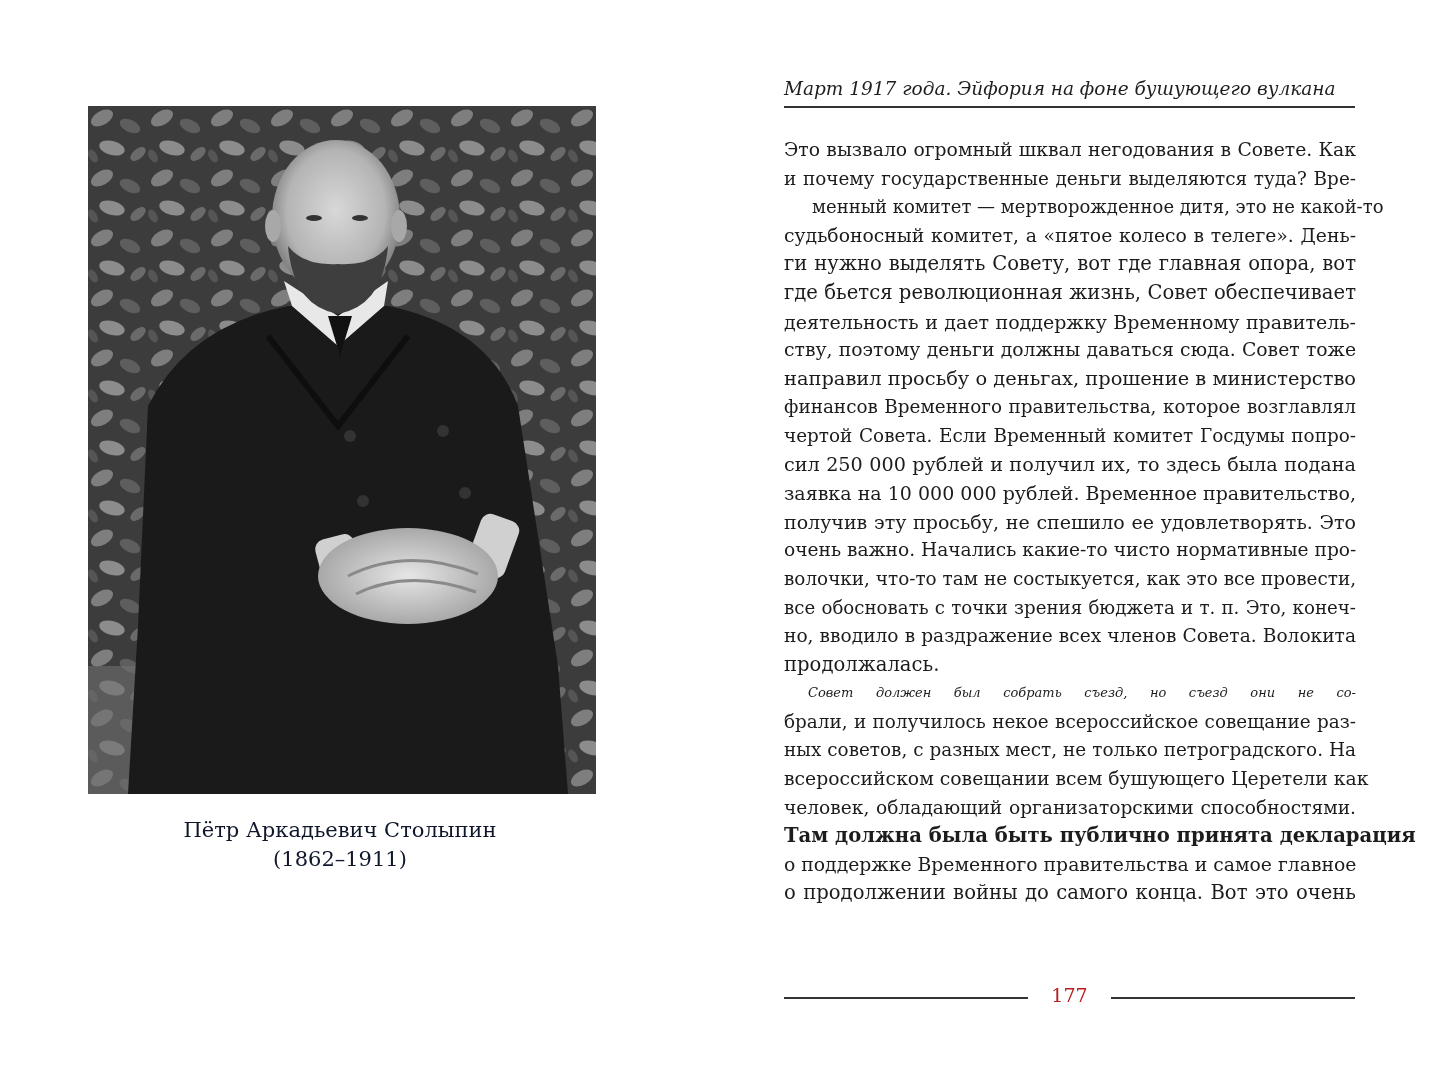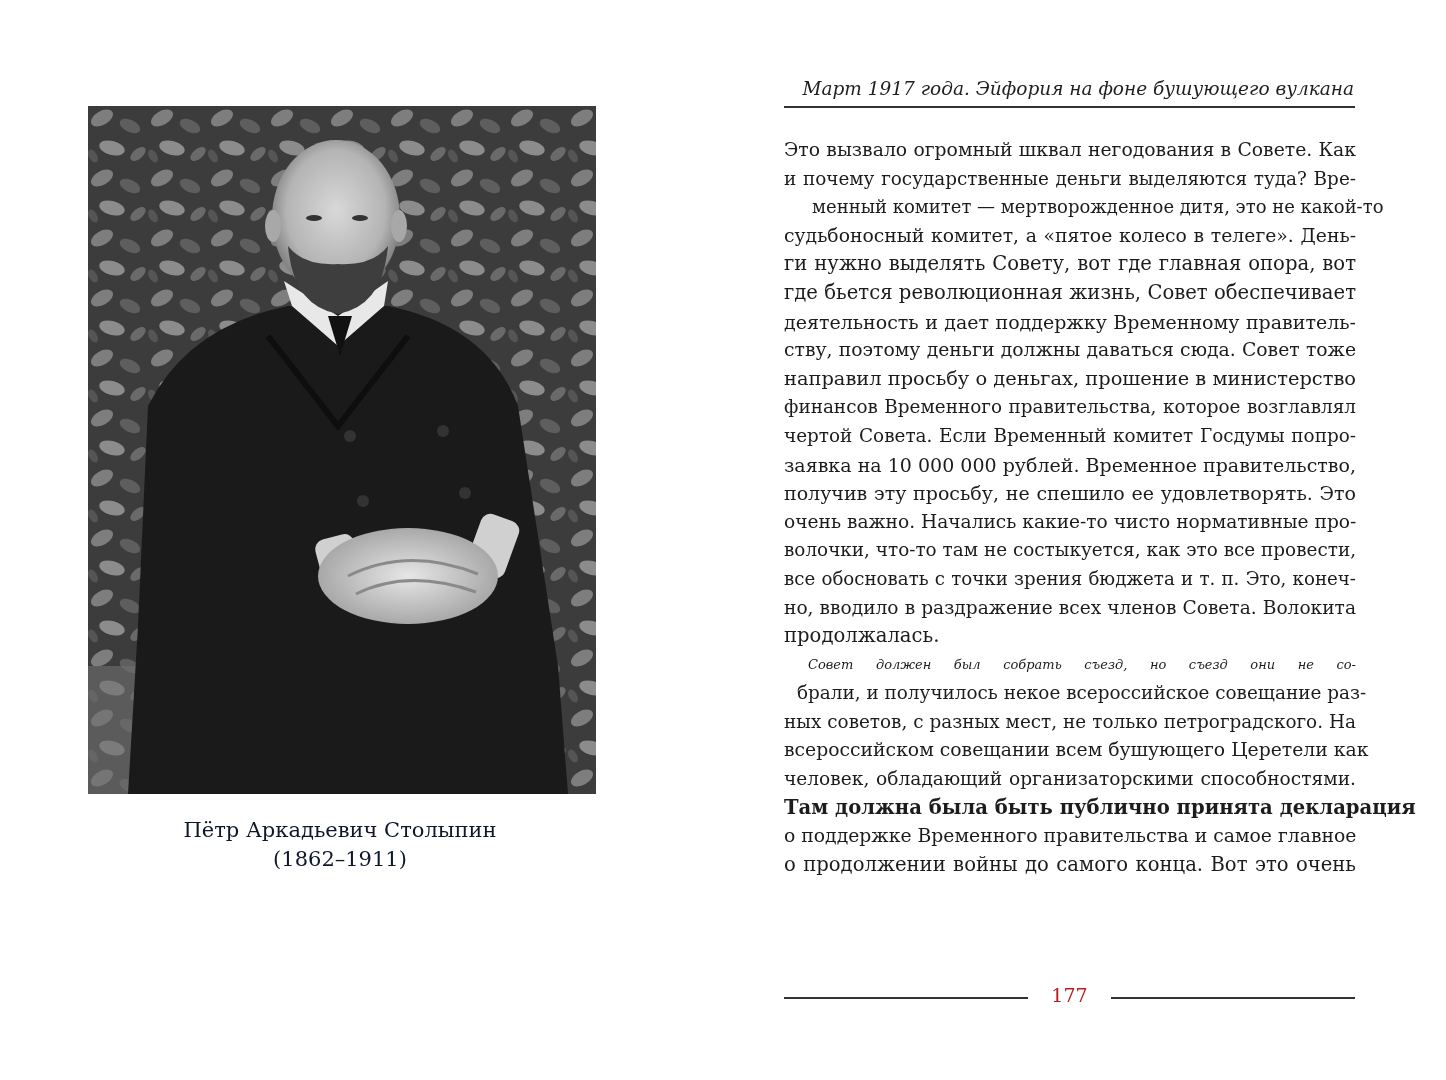--- a/index.html
+++ b/index.html
@@ -14,21 +14,21 @@
     background: #2a2a2a; overflow: hidden;
   }
   .photo svg { width: 100%; height: 100%; display: block; }
   .caption {
     position: absolute; left: 140px; top: 816px; width: 400px; text-align: center;
     font-size: 21px; line-height: 29px; color: #0f172a;
   }
   .caption div { white-space: nowrap; }
   
   .running-head {
-    position: absolute; left: 784px; top: 78px; width: 570px; text-align: right;
+    position: absolute; left: 784px; top: 78px; width: 570px; text-align: left;
     font-style: italic; font-size: 18.5px; color: #1e1e1e; white-space: nowrap;
   }
   .head-rule { position: absolute; left: 784px; top: 106px; width: 571px; height: 1.5px; background: #333; }
   .body-text {
     position: absolute; left: 784px; top: 136px; width: 572px;
     font-size: 19.6px; line-height: 28.6px; color: #1c1c1c;
   }
   .body-text .line { white-space: nowrap; text-align: justify; text-align-last: justify; height: 28.6px; }
   .body-text .line.last { text-align-last: left; }
   .body-text .line.indent { padding-left: 24px; }
@@ -118,31 +118,32 @@
       <div class="line" style="display: block; font-size: 18.4px;">и почему государственные деньги выделяются туда? Вре-</div>
       <div class="line" style="display: block; font-size: 18px; margin-left: 28px;">менный комитет — мертворожденное дитя, это не какой-то</div>
       <div class="line" style="display: block; font-size: 18.8px;">судьбоносный комитет, а «пятое колесо в телеге». День-</div>
       <div class="line" style="display: block;">ги нужно выделять Совету, вот где главная опора, вот</div>
       <div class="line" style="display: block;">где бьется революционная жизнь, Совет обеспечивает</div>
       <div class="line" style="display: block; font-size: 19px;">деятельность и дает поддержку Временному правитель-</div>
       <div class="line" style="display: block; font-size: 18.8px;">ству, поэтому деньги должны даваться сюда. Совет тоже</div>
       <div class="line" style="display: block; font-size: 19.4px;">направил просьбу о деньгах, прошение в министерство</div>
       <div class="line" style="display: block; font-size: 18.4px;">финансов Временного правительства, которое возглавлял</div>
       <div class="line" style="display: block; font-size: 18.4px;">чертой Совета. Если Временный комитет Госдумы попро-</div>
+      <div class="line" style="display: block; font-size: 19.2px;">сил 250 000 рублей и получил их, то здесь была подана</div>
       <div class="line" style="display: block; font-size: 19px;">заявка на 10 000 000 рублей. Временное правительство,</div>
       <div class="line" style="display: block; font-size: 19px;">получив эту просьбу, не спешило ее удовлетворять. Это</div>
       <div class="line" style="display: block; font-size: 18.6px;">очень важно. Начались какие-то чисто нормативные про-</div>
       <div class="line" style="display: block; font-size: 18.4px;">волочки, что-то там не состыкуется, как это все провести,</div>
       <div class="line" style="display: block; font-size: 18.2px;">все обосновать с точки зрения бюджета и т. п. Это, конеч-</div>
       <div class="line" style="display: block; font-size: 18.6px;">но, вводило в раздражение всех членов Совета. Волокита</div>
       <div class="line last" style="display: block;">продолжалась.</div>
     </div>
     <div>
       <div class="line indent" style="display: block; font-size: 13px; font-style: italic;">Совет должен был собрать съезд, но съезд они не со-</div>
-      <div class="line" style="display: block; font-size: 18.4px; margin-left: 13px;">брали, и получилось некое всероссийское совещание раз-</div>
+      <div class="line" style="display: block; font-size: 18.4px;">брали, и получилось некое всероссийское совещание раз-</div>
       <div class="line" style="display: block; font-size: 18.4px;">ных советов, с разных мест, не только петроградского. На</div>
       <div class="line" style="display: block; font-size: 18.8px;">всероссийском совещании всем бушующего Церетели как</div>
       <div class="line" style="display: block; font-size: 18.6px;">человек, обладающий организаторскими способностями.</div>
       <div class="line" style="display: block; font-weight: bold;">Там должна была быть публично принята декларация</div>
       <div class="line" style="display: block; font-size: 18.8px;">о поддержке Временного правительства и самое главное</div>
       <div class="line" style="display: block;">о продолжении войны до самого конца. Вот это очень</div>
     </div>
   </div>
 
   <div class="folio-rule-left"></div>

